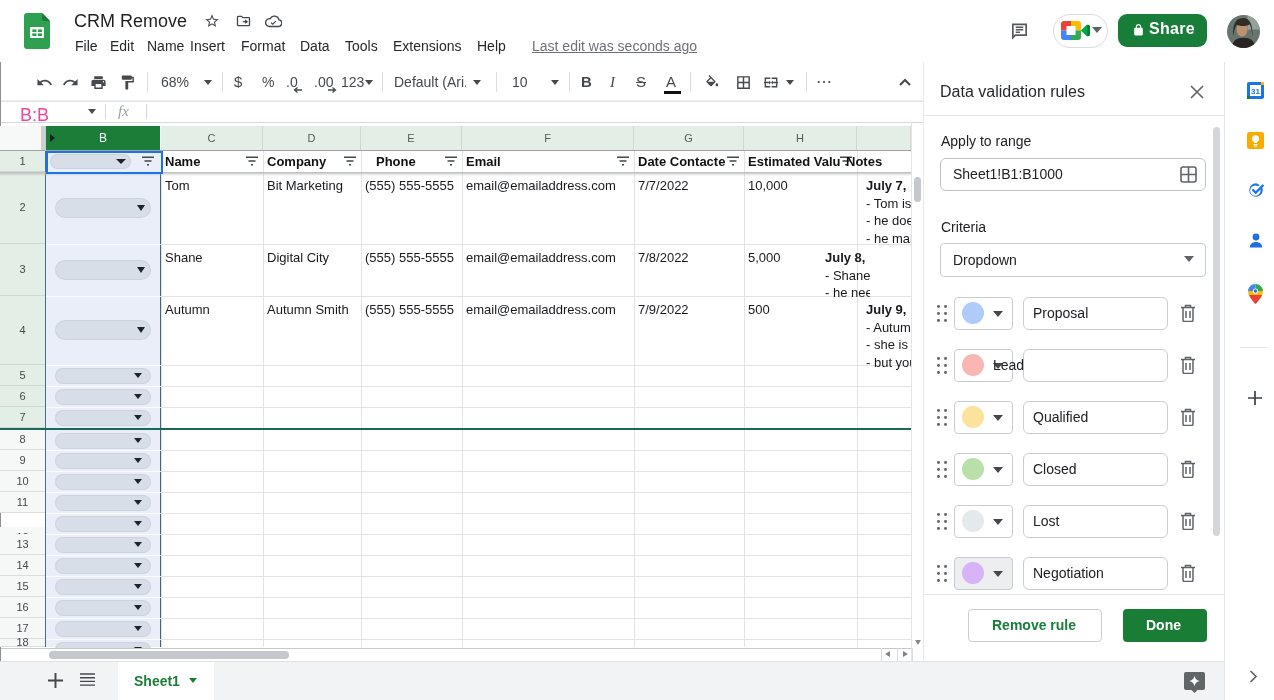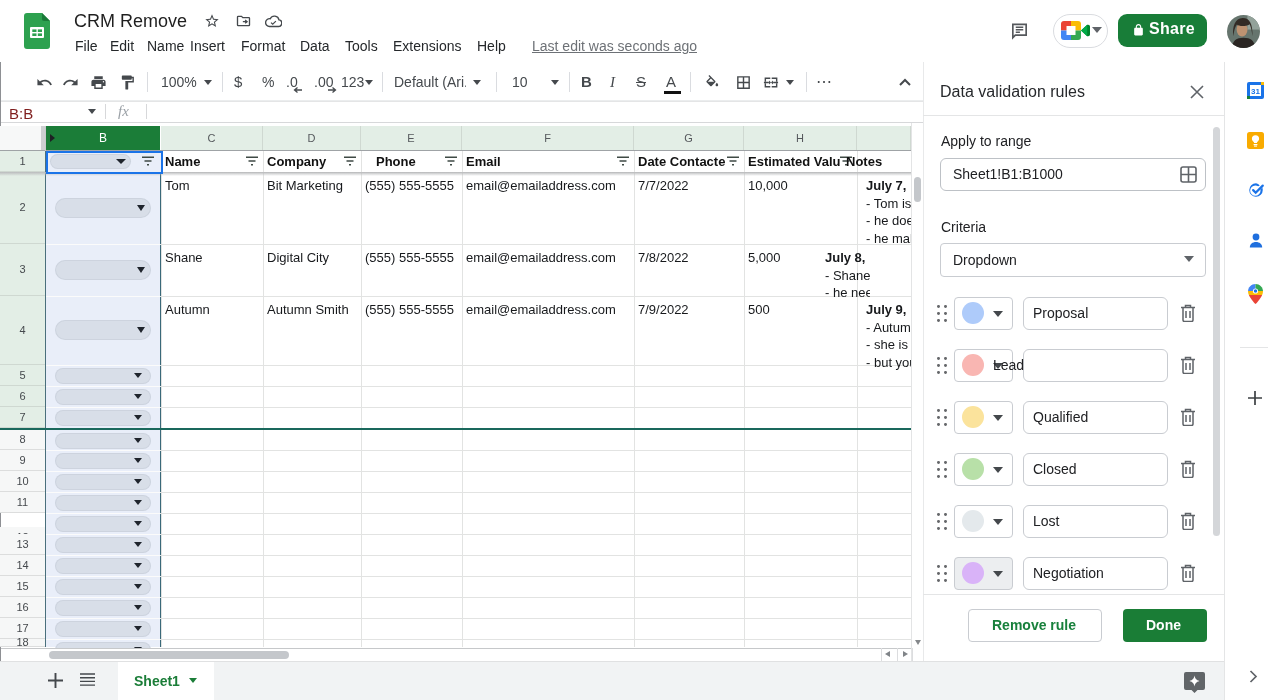--- a/index.html
+++ b/index.html
@@ -107,21 +107,21 @@
 <svg class="abs" style="left:62px;top:74px" width="17" height="17" viewBox="0 0 24 24" fill="#45494d">
   <path d="M18.4 10.6C16.55 8.99 14.15 8 11.5 8c-4.65 0-8.58 3.03-9.96 7.22L3.9 16c1.05-3.19 4.05-5.5 7.6-5.5 1.95 0 3.73.72 5.12 1.88L13 16h9V7l-3.6 3.6z"></path>
 </svg>
 <svg class="abs" style="left:90px;top:74px" width="17" height="17" viewBox="0 0 24 24" fill="#45494d">
   <path d="M19 8H5c-1.66 0-3 1.34-3 3v6h4v4h12v-4h4v-6c0-1.66-1.34-3-3-3zm-3 11H8v-5h8v5zm3-7c-.55 0-1-.45-1-1s.45-1 1-1 1 .45 1 1-.45 1-1 1zm-1-9H6v4h12V3z"></path>
 </svg>
 <svg class="abs" style="left:119px;top:74px" width="17" height="17" viewBox="0 0 24 24" fill="#45494d">
   <path d="M18 4V3c0-.55-.45-1-1-1H5c-.55 0-1 .45-1 1v4c0 .55.45 1 1 1h12c.55 0 1-.45 1-1V6h1v4H9v11c0 .55.45 1 1 1h2c.55 0 1-.45 1-1v-9h8V4h-3z"></path>
 </svg>
 <div class="vdiv" style="left:147px"></div>
-<div class="tbtxt" style="left:161px">100%</div>
+<div class="tbtxt" style="left:161px">68%</div>
 <div class="car abs" style="left:204px;top:80px"></div>
 <div class="vdiv" style="left:222px"></div>
 <div class="tbtxt" style="left:234px;font-size:15px">$</div>
 <div class="tbtxt" style="left:262px;font-size:14px">%</div>
 <div class="tbtxt" style="left:286px;font-size:14px">.0</div>
 <svg class="abs" style="left:293px;top:87px" width="9" height="7" viewBox="0 0 9 7" fill="none" stroke="#45494d" stroke-width="1.3">
     <path d="M9 1 H2 M4.5 3.5 L1.5 1 L4.5 -1.5" transform="translate(0,2)"></path>
   </svg>
 <div class="tbtxt" style="left:314px;font-size:14px">.00</div>
 <svg class="abs" style="left:328px;top:87px" width="9" height="7" viewBox="0 0 9 7" fill="none" stroke="#45494d" stroke-width="1.3">
@@ -154,21 +154,21 @@
 </svg>
 <div class="car abs" style="left:786px;top:80px"></div>
 <div class="vdiv" style="left:806px"></div>
 <div class="tbtxt" style="left:816px;font-size:16px;letter-spacing:1px;color:#45494d">⋯</div>
 <svg class="abs" style="left:898px;top:77px" width="14" height="10" viewBox="0 0 14 10" fill="none" stroke="#45494d" stroke-width="2">
   <path d="M2 8 L7 3 L12 8"></path>
 </svg>
 
 <div class="abs" style="left:0;top:101px;width:923px;height:1px;background:#e4e5e6"></div>
 <div class="abs" style="left:0;top:122px;width:923px;height:1px;background:#d7d8da"></div>
-<div class="abs" style="left:9px;top:105px;font-size:15px;color:#7f1d1d">B:B</div>
+<div class="abs" style="left:20px;top:105px;font-size:18px;color:#ec4899">B:B</div>
 <div class="car abs" style="left:88px;top:109px;border-top-width:5px"></div>
 <div class="abs" style="left:105px;top:104px;width:1px;height:15px;background:#d7d8da"></div>
 <div class="abs" style="left:118px;top:103px;font-size:15px;font-style:italic;color:#9aa0a6;font-family:'Liberation Serif',serif">fx</div>
 <div class="abs" style="left:146px;top:104px;width:1px;height:15px;background:#d7d8da"></div>
 <div class="abs" style="left:0;top:62px;width:1px;height:599px;background:#8e9094"></div>
 
 <div class="abs" style="left:0;top:126px;width:45px;height:24px;background:#f7f8f8;border-right:1px solid #c8cacc;border-bottom:1px solid #c8cacc"></div>
 <div class="abs" style="left:41px;top:126px;width:4px;height:24px;background:#cdcfd1"></div>
 <div class="abs" style="left:46px;top:126px;width:114px;height:24px;background:#1b7d38;border-right:1px solid #fff;text-align:center;line-height:24px;font-size:12px;color:#fff">B</div>
 <div class="abs" style="left:50px;top:134px;width:0;height:0;border-top:4px solid transparent;border-bottom:4px solid transparent;border-left:5.5px solid #1e2124"></div>

